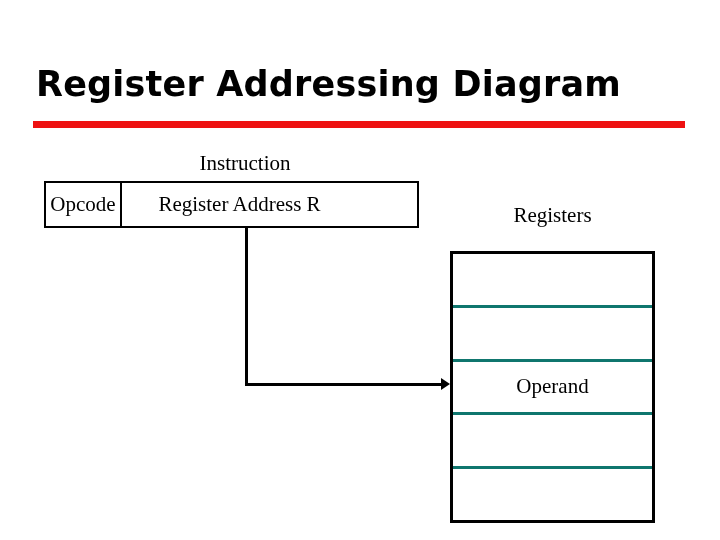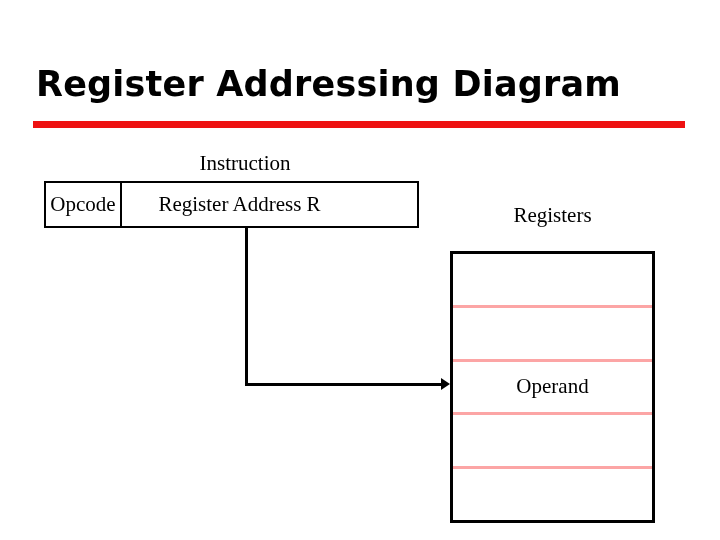--- a/index.html
+++ b/index.html
@@ -138,21 +138,21 @@
     display: flex;
     flex-direction: column;
     background: #ffffff;
   }
   .register-row {
     box-sizing: border-box;
     flex: 1 1 0;
     display: flex;
     align-items: center;
     justify-content: center;
-    border-bottom: 3px solid #fca5a5;
+    border-bottom: 3px solid #0f766e;
     font-size: 21px;
     line-height: 23px;
     color: #000000;
     white-space: nowrap;
   }
   .register-row:last-child {
     border-bottom: none;
   }
 </style>
 </head>

